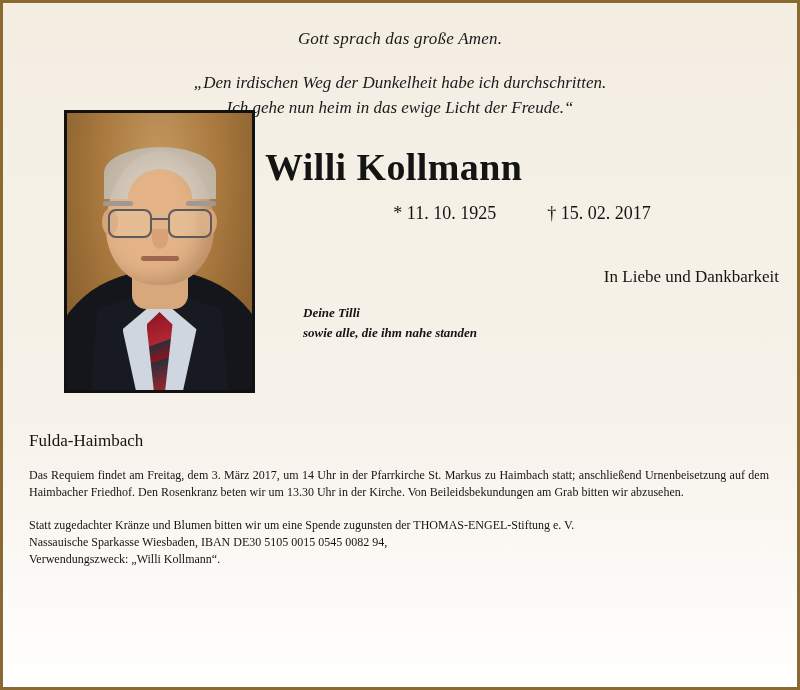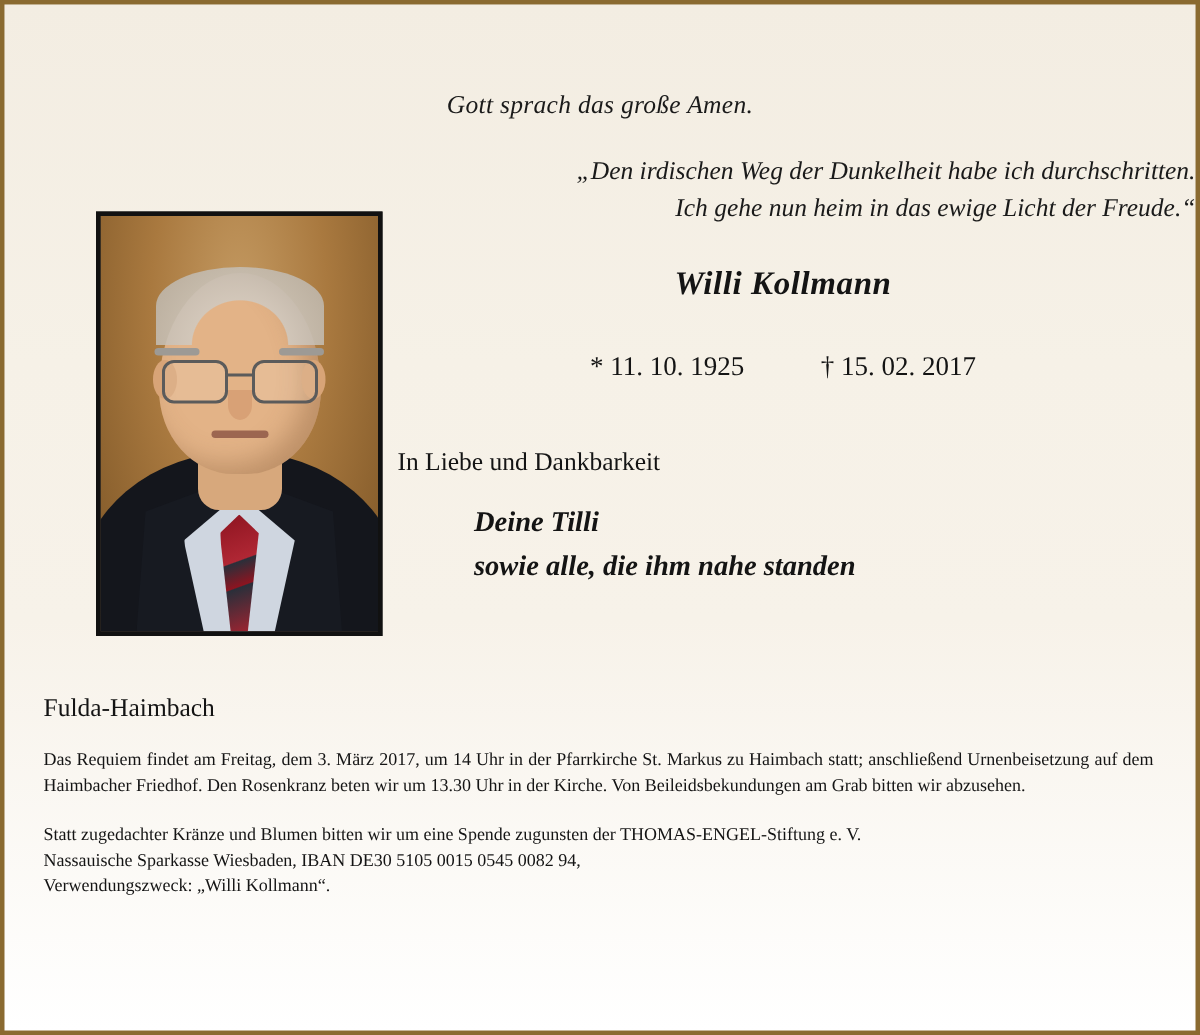--- a/index.html
+++ b/index.html
@@ -18,34 +18,33 @@
     height: 690px;
     box-sizing: border-box;
     border: 3px solid #8a6a30;
     background: linear-gradient(to bottom, #f3ede2 0%, #f6f1e7 35%, #f7f2e9 60%, #ffffff 100%);
     overflow: hidden;
   }
   .inner {
     position: absolute;
     inset: 0;
     padding: 0;
-    margin-top: 31px;
   }
 
   
   .verse-top {
     text-align: center;
     font-style: italic;
     font-size: 17px;
     color: #1a1a1a;
     margin: 26px 0 0 0;
     letter-spacing: .2px;
   }
   .verse-quote {
-    text-align: right;
+    text-align: center;
     font-style: italic;
     font-size: 17px;
     color: #1a1a1a;
     margin: 22px 0 0 0;
     line-height: 1.45;
   }
 
   
   .photo-frame {
     position: absolute;
@@ -202,53 +201,52 @@
     border-radius: 50% 50% 0 0;
     opacity: .85;
   }
 
   
   .name {
     position: absolute;
     left: 262px;
     right: 18px;
     top: 142px;
-    text-align: center;
-    font-size: 22px;
-    font-style: italic;
+    text-align: left;
+    font-size: 38px;
     font-weight: bold;
     color: #141414;
     letter-spacing: .4px;
   }
   .dates {
     position: absolute;
     left: 262px;
     right: 18px;
     top: 200px;
     text-align: center;
     font-size: 18px;
     color: #141414;
   }
   .dates .gap { display: inline-block; width: 42px; }
 
   .dedication {
     position: absolute;
     left: 262px;
     right: 18px;
     top: 264px;
-    text-align: left;
+    text-align: right;
     font-size: 17px;
     color: #141414;
   }
   .mourners {
     position: absolute;
-    left: 313px;
+    left: 300px;
     right: 18px;
     top: 300px;
-    font-size: 19px;
+    font-size: 13px;
     font-style: italic;
     font-weight: bold;
     color: #141414;
     line-height: 1.55;
   }
 
   
   .body-block {
     position: absolute;
     left: 26px;

